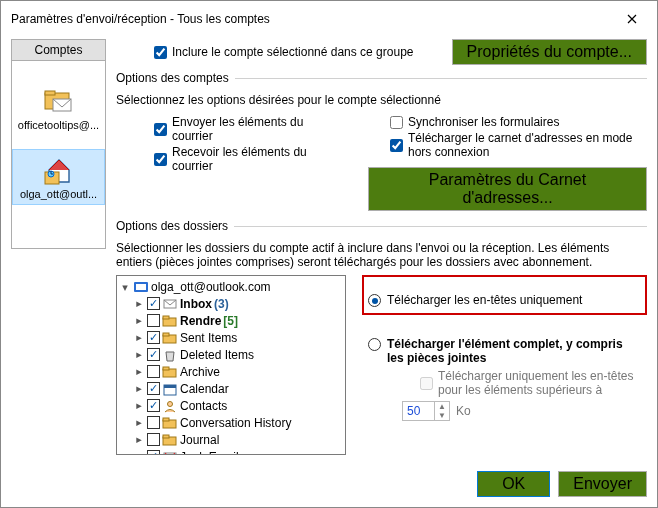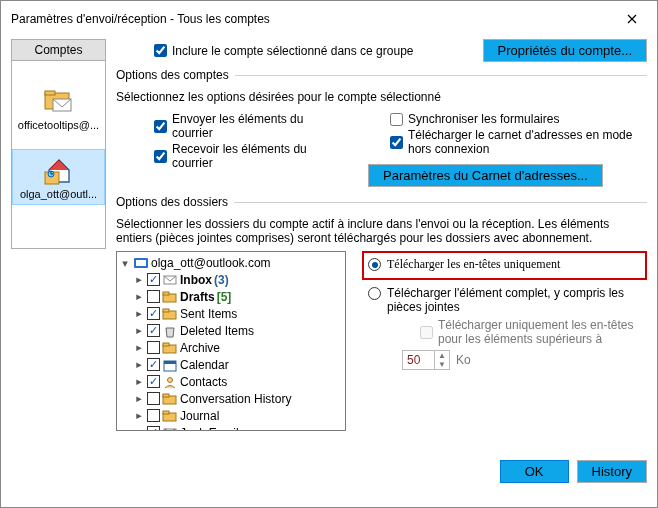--- a/index.html
+++ b/index.html
@@ -75,23 +75,23 @@
       width: 86px;
       white-space: nowrap;
       overflow: hidden;
       text-overflow: ellipsis;
     }
     .right-col { flex: 1; display:flex; flex-direction:column; gap:6px; }
     .top-row { display:flex; align-items:center; gap:10px; }
     .checkrow { display:flex; align-items:center; gap:5px; margin: 2px 0; padding-left: 38px;}
     .btn {
       border: 1px solid #adadad;
-      background: #0ea5e9;
+      background: #4d7c0f;
       padding: 3px 14px;
-      font-size: 13px;
+      font-size: 16px;
       cursor: pointer;
     }
     .btn.primary { border:1px solid #0078d7; padding:3px 24px; }
     fieldset.group {
       border:none;
       border-top: 1px solid #d0d0d0;
       padding: 8px 0 2px 0;
     }
     fieldset.group > legend { padding-right: 6px; font-size:12px; }
     .group-desc { margin-bottom:6px; }
@@ -110,39 +110,39 @@
     .tree-root { display:flex; align-items:center; gap:2px; padding:1px 0;}
     .tree-item { display:flex; align-items:center; gap:2px; padding:0 0 0 14px; height:17px;}
     .tree-toggle { width:12px; display:inline-block; text-align:center; color:#666; font-size:11px;}
     .tree-chk { width:13px; height:13px; border:1px solid #333; display:inline-flex; align-items:center; justify-content:center; font-size:11px; line-height:1; background:#fff;}
     .tree-chk.checked::before { content:"✓"; color:#0054a6; }
     .tree-icon { width:16px; height:14px; display:inline-block; }
     .tree-label { white-space:nowrap; }
     .download-pane { flex:1; }
     .radio-highlight {
       border: 2px solid #c00;
-      padding:4px 6px 6px 4px;
-      margin-bottom:4px;
-      display:flex; align-items:flex-start; gap:6px;font-family:Liberation Serif, serif;
-    }
-    .radio-row { display:flex; align-items:flex-start; gap:6px; padding:2px 6px;}
+      padding:16px 6px 6px 4px;
+      margin-bottom:20px;
+      display:flex; align-items:flex-start; gap:6px;
+    }
+    .radio-row { display:flex; align-items:flex-start; gap:6px; padding:2px 6px;font-weight:bold;}
     .radio {
       width:13px; height:13px; border:1px solid #333; border-radius:50%;
       display:inline-flex; align-items:center; justify-content:center;
       flex-shrink:0; margin-top:1px;
     }
     .radio.sel::after{ content:""; width:6px; height:6px; border-radius:50%; background:#0054a6; display:block;}
     .sub-opt { margin-left:20px; color:#777; }
     .sub-opt .checkrow input { accent-color:#888;}
     .spinner-row { display:flex; align-items:center; gap:6px; margin-left:20px; margin-top:4px; color:#777;}
     .spinner {
       border:1px solid #bbb; width:48px; height:20px;
       display:flex; align-items:center;
     }
-    .spinner-val { flex:1; padding:0 4px; color:#7f1d1d; }
+    .spinner-val { flex:1; padding:0 4px; color:#1d4ed8; }
     .spinner-btns { width:15px; display:flex; flex-direction:column; }
     .spin-b { height:9px; border-left:1px solid #bbb; font-size:8px; text-align:center; line-height:9px; color:#777;}
     .bottom-bar {
       display:flex; justify-content:flex-end; gap:8px;
       padding: 8px 10px 24px 0;
       border-top: none;
     }
     
     .tri-r::before{content:"▸"; color:#555;}
     .tri-d::before{content:"▾"; color:#555;}
@@ -256,21 +256,21 @@
                     <span class="tree-label bold">Inbox</span>
                     <span class="count-blue bold"> (3)</span>
                   </div>
                   <div class="tree-item">
                     <span class="tree-toggle tri-r"></span>
                     <span class="tree-chk"></span>
                     <span class="tree-icon"><svg viewBox="0 0 16 14" width="16" height="14">
                         <rect x="1" y="4" width="13" height="8" fill="#f2c159" stroke="#a07818"></rect>
                         <rect x="1" y="2" width="6" height="3" fill="#f2c159" stroke="#a07818"></rect>
                       </svg></span>
-                    <span class="tree-label bold">Drafts</span>
+                    <span class="tree-label bold">Rendre</span>
                     <span class="count-green bold"> [5]</span>
                   </div>
                   <div class="tree-item">
                     <span class="tree-toggle tri-r"></span>
                     <span class="tree-chk checked"></span>
                     <span class="tree-icon"><svg viewBox="0 0 16 14" width="16" height="14">
                         <rect x="1" y="4" width="13" height="8" fill="#f2c159" stroke="#a07818"></rect>
                         <rect x="1" y="2" width="6" height="3" fill="#f2c159" stroke="#a07818"></rect>
                       </svg></span>
                     <span class="tree-label">Sent Items</span>
@@ -366,16 +366,16 @@
               </div>
             </div>
           </div>
         </div>
       </fieldset>
     </div>
   </div>
 
   <div class="bottom-bar">
     <button class="btn primary">OK</button>
-    <button class="btn">History</button>
+    <button class="btn">Envoyer</button>
   </div>
   </div>
 </div>
 
 </body></html>

